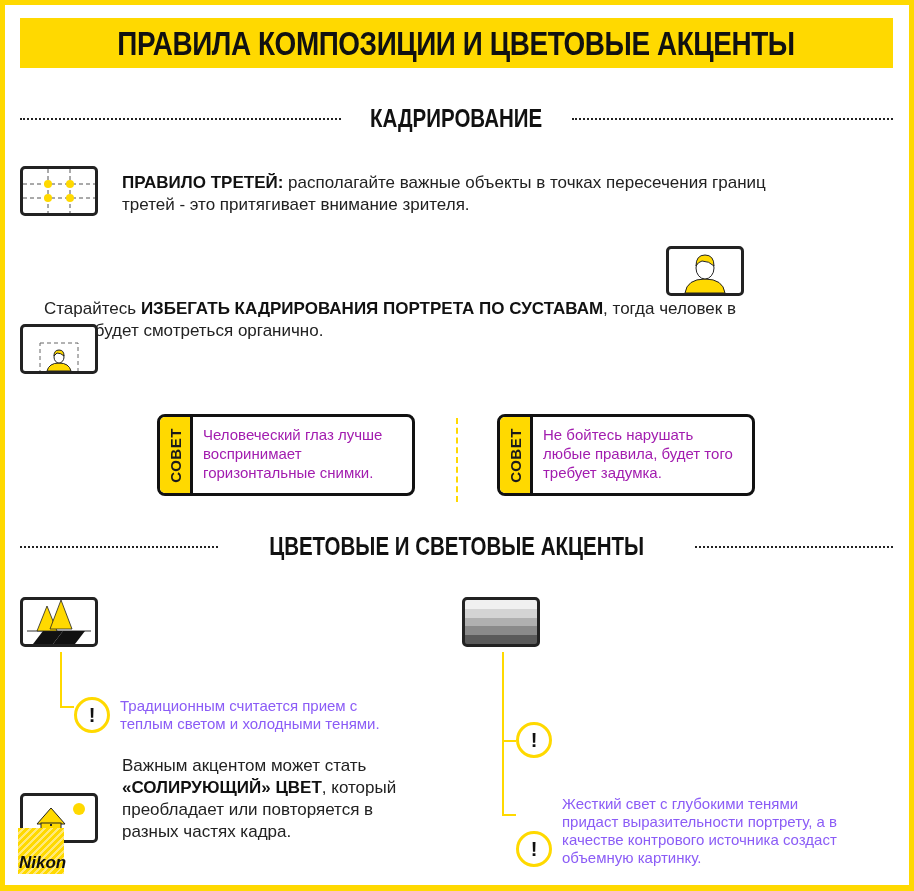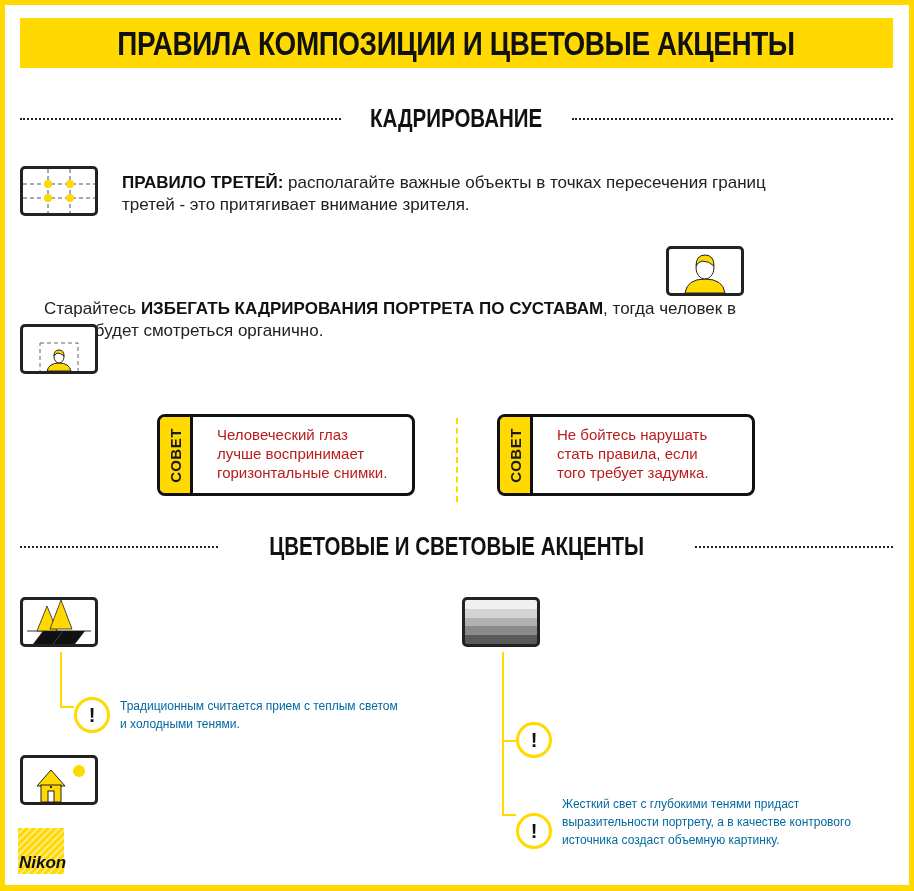--- a/index.html
+++ b/index.html
@@ -10,24 +10,24 @@
   .section-head{position:absolute;left:20px;width:873px;display:flex;align-items:center;}
   .section-head .dots{flex:1;height:0;border-top:2px dotted #222;}
   .section-head h2{margin:0 10px;font-weight:bold;font-size:25px;color:#111;white-space:nowrap;transform:scaleX(0.82);}
   .row{position:absolute;left:20px;display:flex;align-items:flex-end;}
   .icon-box{width:74px;height:46px;border:3px solid #222;border-radius:5px;box-sizing:border-box;position:relative;overflow:hidden;background:#fff;flex:none;}
   .row .txt{font-size:17px;line-height:22px;color:#222;}
   .txt b{font-weight:bold;color:#111;}
   .tip{position:absolute;top:414px;width:258px;height:82px;border:3px solid #111;border-radius:8px;box-sizing:border-box;display:flex;overflow:hidden;}
   .tip .tag{width:30px;background:#ffd900;border-right:3px solid #111;display:flex;align-items:center;justify-content:center;flex:none;}
   .tip .tag span{transform:rotate(-90deg);font-weight:bold;font-size:15px;white-space:nowrap;letter-spacing:0.5px;}
-  .tip .body{padding:8px 24px;font-size:15px;line-height:19px;color:#b91c1c;}
+  .tip .body{padding:8px 10px;font-size:15px;line-height:19px;color:#a21caf;}
   .vdash{position:absolute;left:456px;top:418px;height:84px;border-left:2px dashed #ffd900;}
   .warn{width:36px;height:36px;border:3px solid #ffd900;border-radius:50%;box-sizing:border-box;display:flex;align-items:center;justify-content:center;font-weight:bold;font-size:20px;color:#111;background:#fff;flex:none;}
-  .note{font-size:12px;line-height:18px;color:#0369a1;}
+  .note{font-size:15px;line-height:18px;color:#8b5cf6;}
   .vline{position:absolute;border-left:2px solid #ffd900;}
   .hline{position:absolute;border-top:2px solid #ffd900;}
   .nikon{position:absolute;left:18px;top:828px;width:46px;height:46px;background:repeating-linear-gradient(135deg,#ffd900 0 3px,#ffe97a 3px 5px);}
   .nikon span{position:absolute;bottom:1px;left:1px;font-weight:bold;font-style:italic;font-size:17px;color:#111;}
 </style>
 </head>
 <body>
 
 <div class="frame"></div>
 
@@ -83,21 +83,21 @@
   <div class="tag">
       <span>СОВЕТ</span>
     </div>
   <div class="body">Человеческий глаз лучше воспринимает горизонтальные снимки.</div>
 </div>
 <div class="vdash"></div>
 <div class="tip" style="left:497px;">
   <div class="tag">
       <span>СОВЕТ</span>
     </div>
-  <div class="body">Не бойтесь нарушать стать правила, если того требует задумка.</div>
+  <div class="body">Не бойтесь нарушать любые правила, будет того требует задумка.</div>
 </div>
 
 <div class="section-head" style="top:532px;">
   <div class="dots"></div>
   <h2>ЦВЕТОВЫЕ И СВЕТОВЫЕ АКЦЕНТЫ</h2>
   <div class="dots"></div>
 </div>
 
 <div class="row" style="top:597px;">
   <div class="icon-box" style="height:50px;width:78px;">
@@ -120,20 +120,21 @@
 <div class="row" style="top:755px;">
   <div class="icon-box" style="height:50px;width:78px;">
     <svg width="72" height="44" viewBox="0 0 72 44">
       <circle cx="56" cy="13" r="6" fill="#ffd900"></circle>
       <polygon points="28,12 14,28 42,28" fill="#ffd900" stroke="#222" stroke-width="1"></polygon>
       <rect x="18" y="27" width="20" height="17" fill="#ffd900" stroke="#222" stroke-width="1"></rect>
       <rect x="25" y="33" width="6" height="11" fill="#fff" stroke="#222" stroke-width="1"></rect>
       <rect x="27" y="28" width="2" height="2" fill="#222"></rect>
     </svg>
   </div>
+  <div class="txt" style="margin-left:24px;width:310px;"><span>Важным акцентом может стать </span><b>«СОЛИРУЮЩИЙ» ЦВЕТ</b><span>, который преобладает или повторяется в разных частях кадра.</span></div>
 </div>
 
 <div class="row" style="left:462px;top:597px;">
   <div class="icon-box" style="height:50px;width:78px;background:linear-gradient(#f0f0f0 0 20%,#d4d4d4 20% 40%,#b0b0b0 40% 60%,#8a8a8a 60% 80%,#5a5a5a 80% 100%);"></div>
 </div>
 <div class="vline" style="left:502px;top:652px;height:164px;"></div>
 <div class="hline" style="left:502px;top:740px;width:14px;"></div>
 <div class="hline" style="left:502px;top:814px;width:14px;"></div>
 <div class="row" style="left:516px;top:722px;">
   <div class="warn">!</div>

